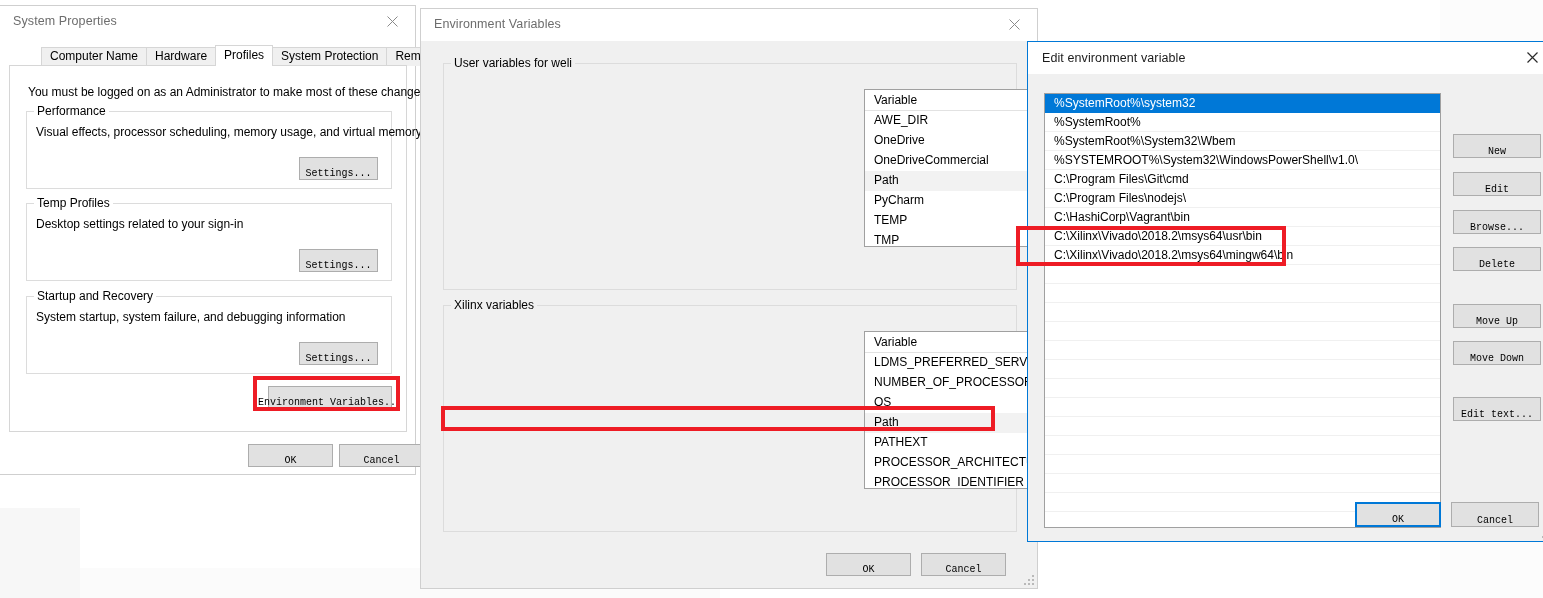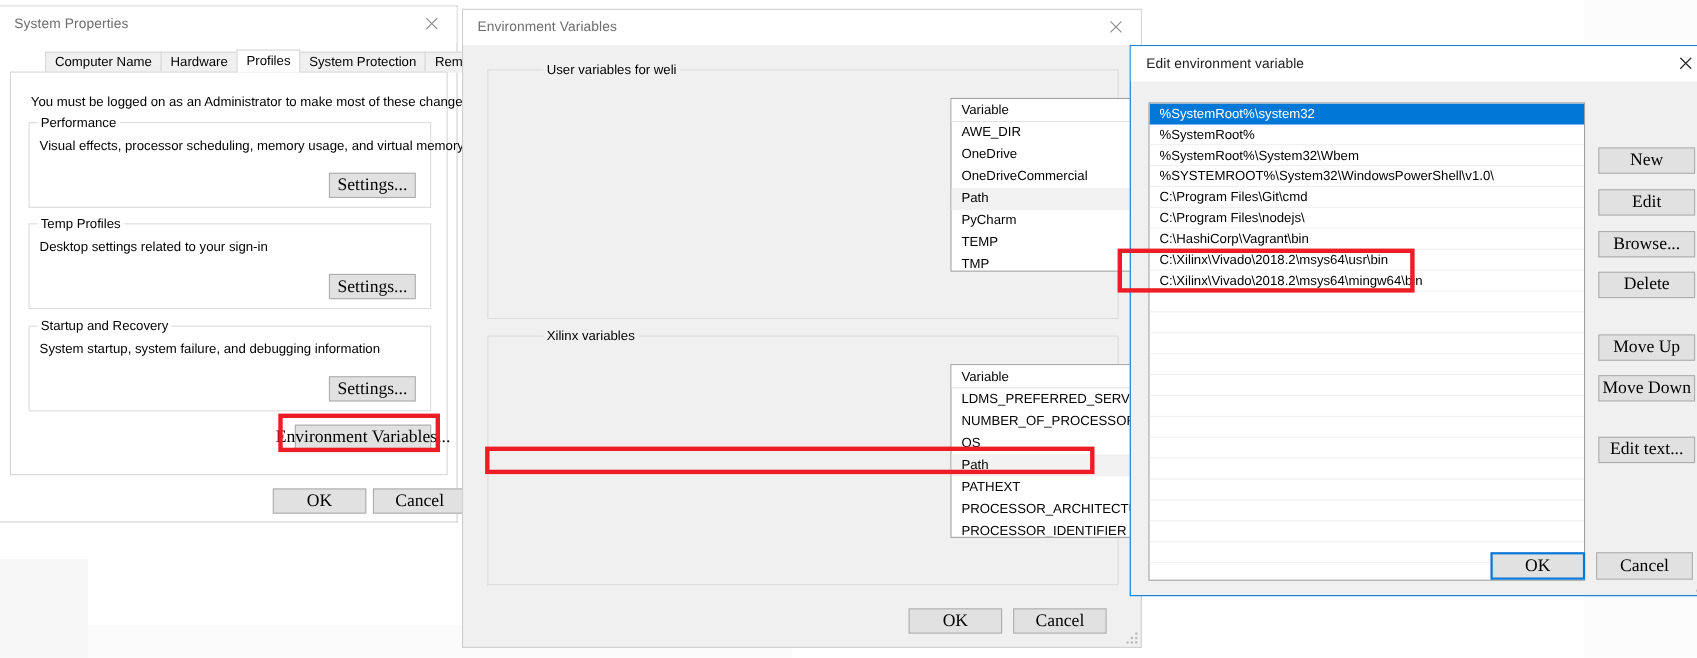--- a/index.html
+++ b/index.html
@@ -53,32 +53,32 @@
   .tabpage{
     position:absolute;background:#ffffff;border:1px solid #d6d6d6;box-sizing:border-box;
   }
 
   
   .groupbox{position:absolute;box-sizing:border-box;border:1px solid #dcdcdc;}
   .groupbox > .gb-label{
     position:absolute;top:-8px;left:7px;background:#ffffff;
     padding:0 3px;font-size:12px;color:#000;white-space:nowrap;
   }
-  .gb-label-gray{background:#f0f0f0 !important;margin-left:43px;}
+  .gb-label-gray{background:#f0f0f0 !important;}
   .gb-text{position:absolute;font-size:12px;color:#000;white-space:nowrap;}
 
   .plain-text{position:absolute;font-size:12px;color:#000;white-space:nowrap;}
 
   
   .btn{
     position:absolute;box-sizing:border-box;
     background:#e1e1e1;border:1px solid #adadad;
-    font-family:Liberation Serif, serif;
-    font-size:16px;color:#000;
-    display:flex;align-items:center;justify-content:center;
+    font-family:Liberation Mono, monospace;
+    font-size:10px;color:#000;
+    display:flex;align-items:flex-end;justify-content:center;
     white-space:nowrap;
   }
   .btn.disabled{color:#a0a0a0;background:#e6e6e6;border-color:#d2d2d2;}
   .btn.focused{border:2px solid #0078d7;background:#e1e1e1;}
 
   
   .listbox{
     position:absolute;box-sizing:border-box;
     background:#ffffff;border:1px solid #a0a0a0;
     overflow:hidden;

